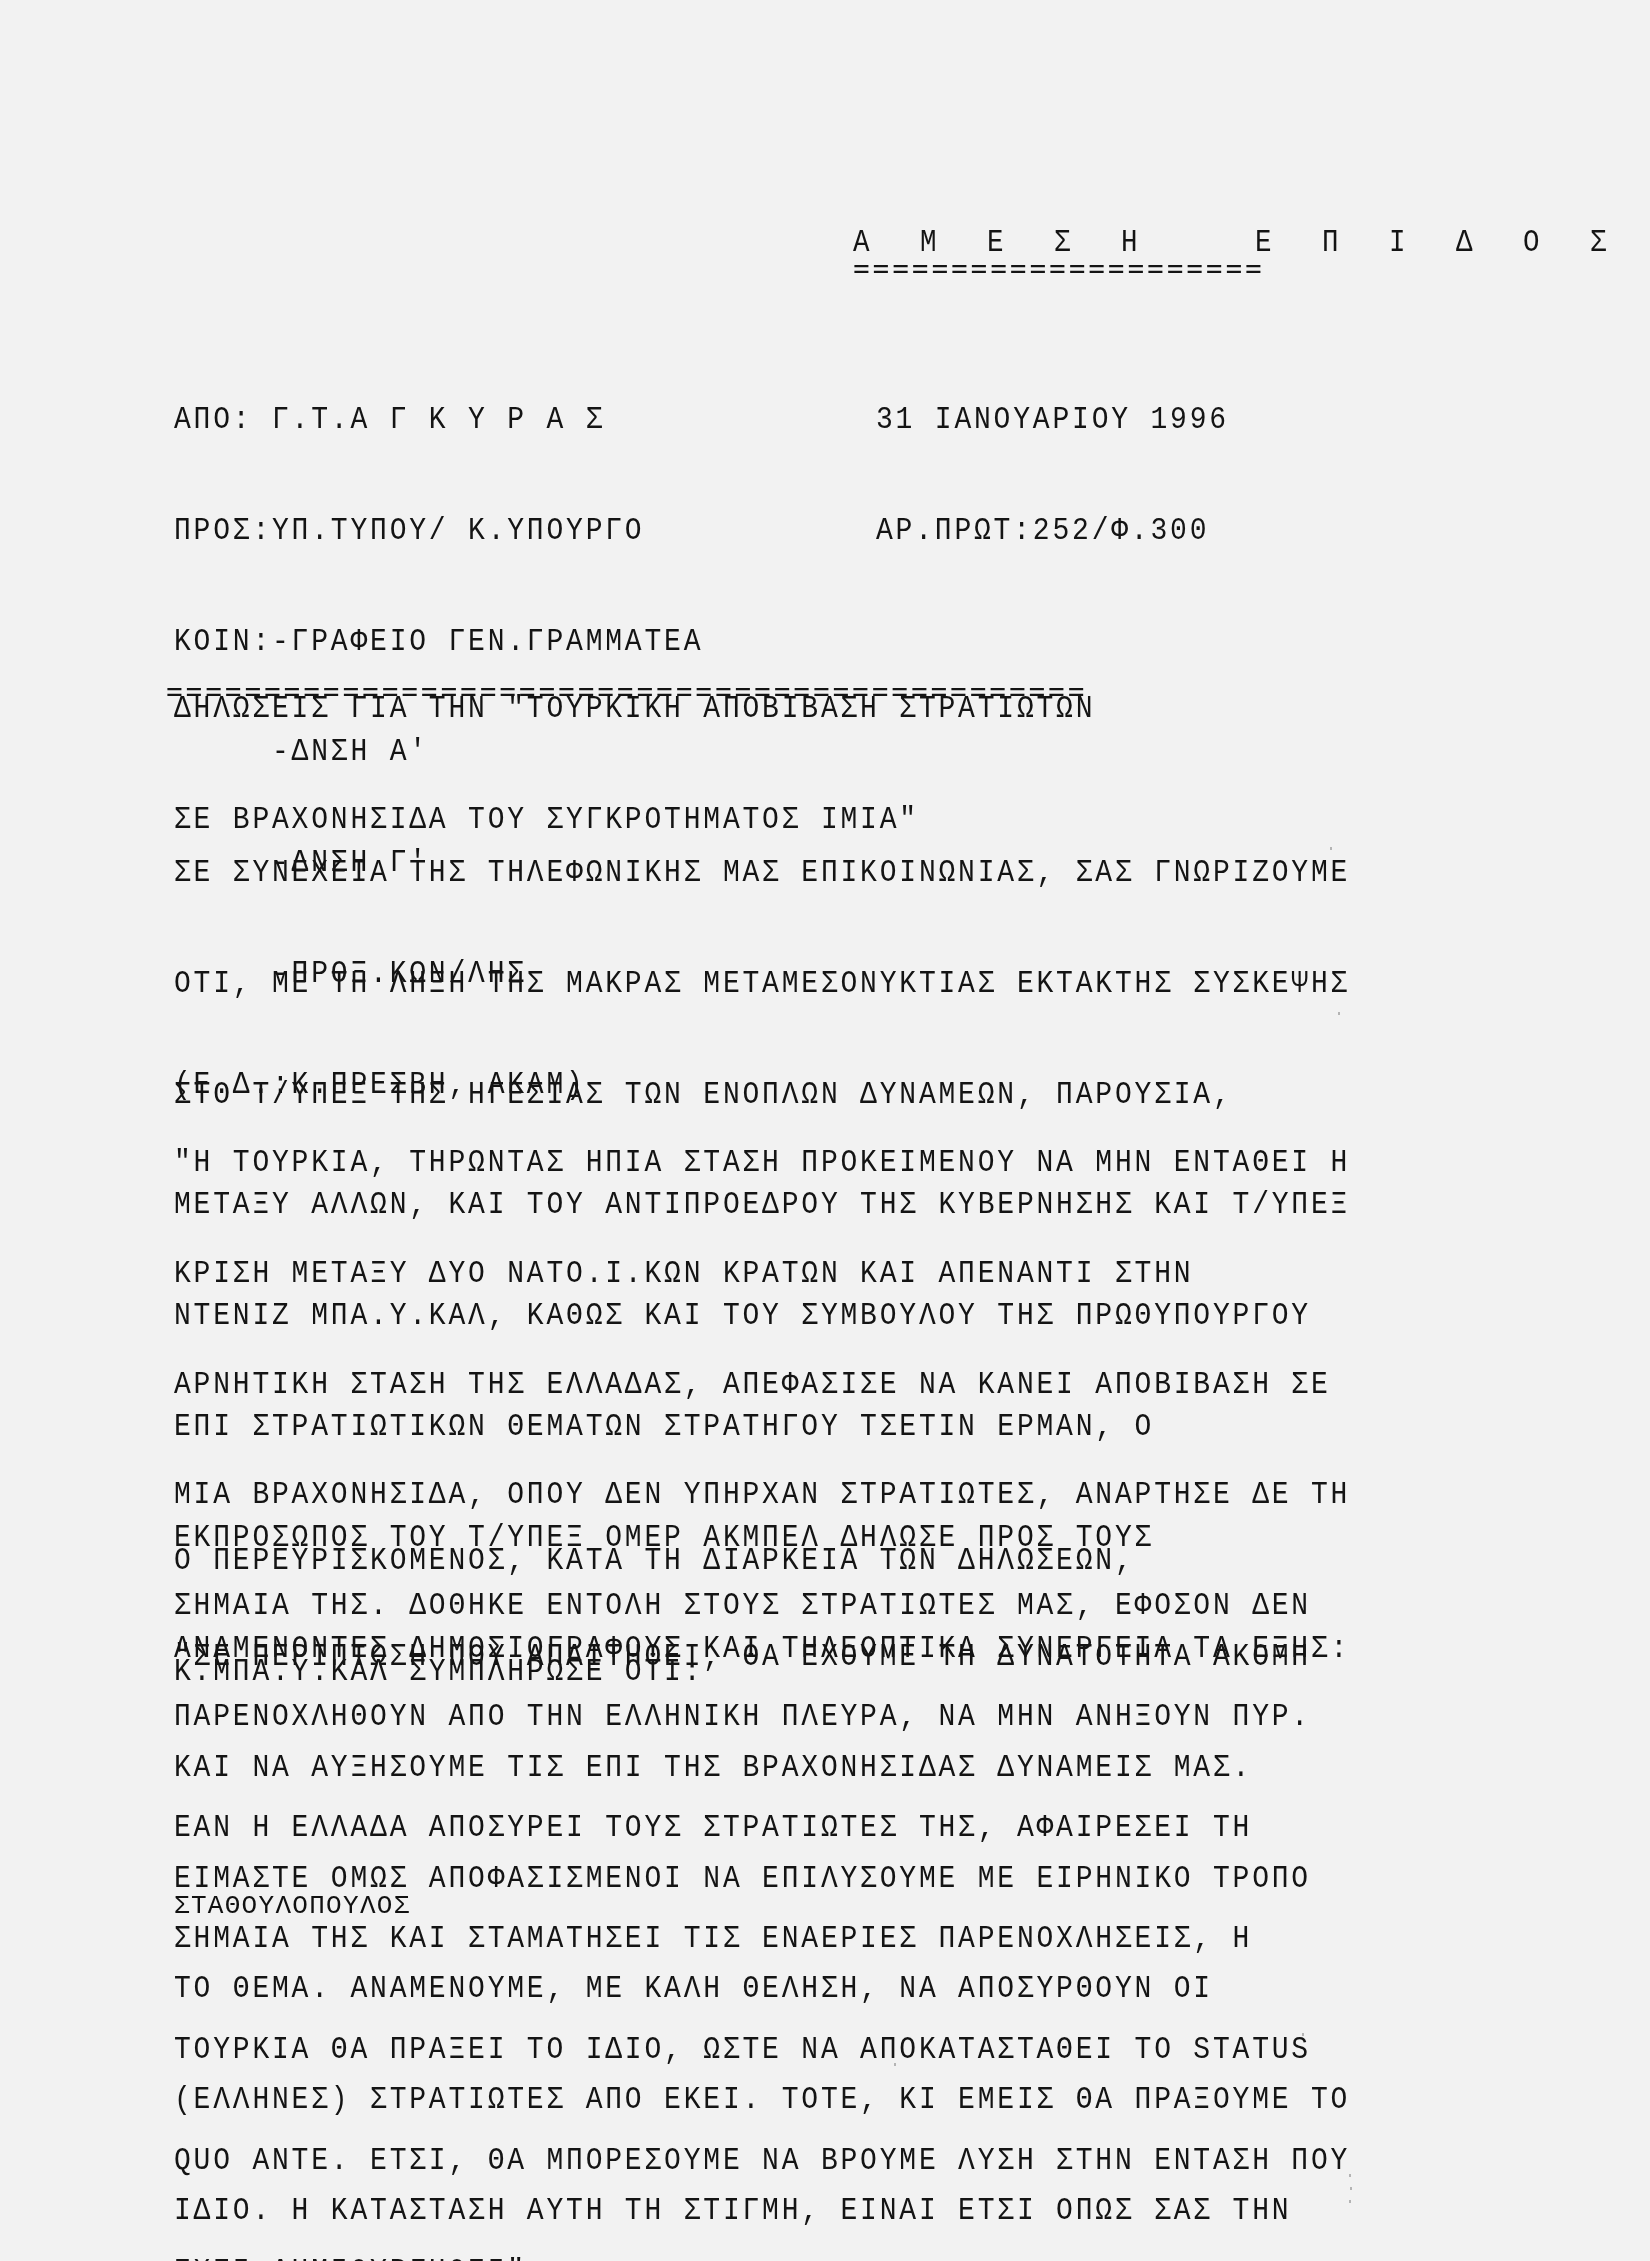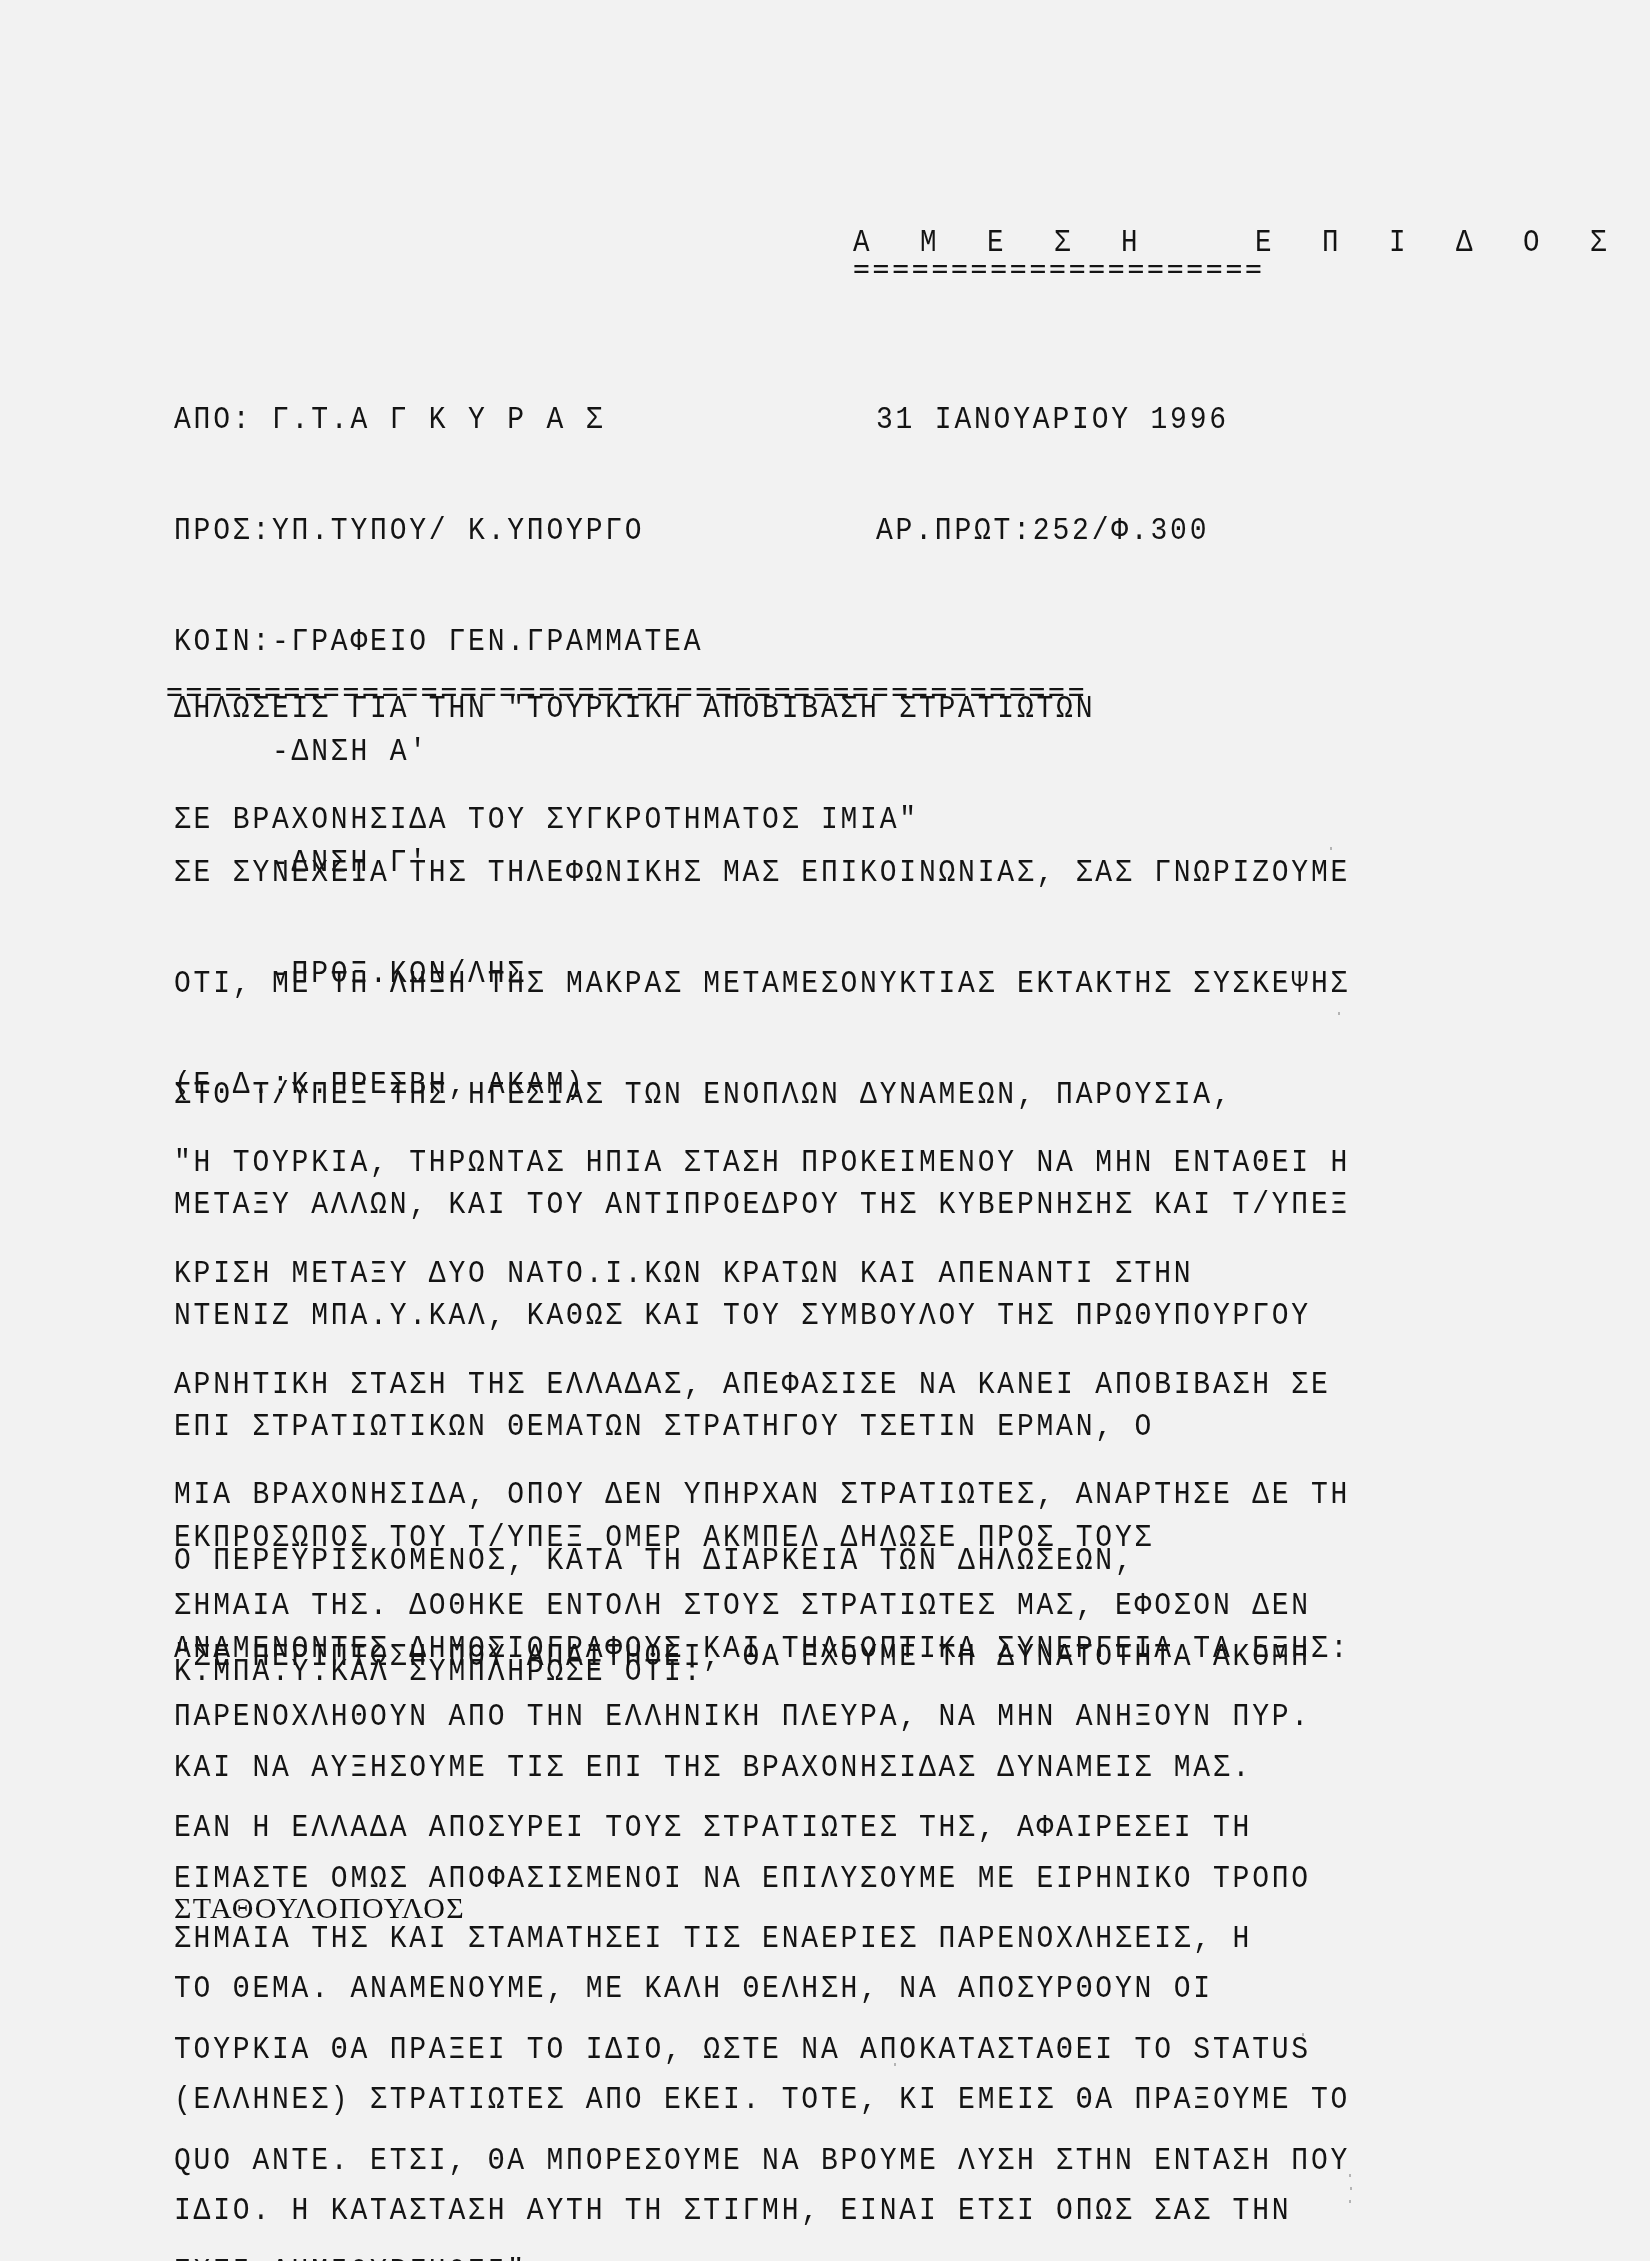--- a/index.html
+++ b/index.html
@@ -51,22 +51,22 @@
     position: absolute;
     line-height: 17px;
     font-weight: bold;
     transform: scaleY(0.7);
     transform-origin: top left;
   }
   .signature {
     position: absolute;
     left: 174px;
     top: 1891px;
-    font-family: Liberation Serif, serif;
-    font-size: 30px;
+    font-family: Liberation Mono, monospace;
+    font-size: 26px;
     letter-spacing: 1.3px;
     white-space: pre;
     color: #111;
   }
   .speck {
     position: absolute;
     background: #8a8a8a;
     width: 1.7px;
     height: 2.6px;
     opacity: 0.6;

